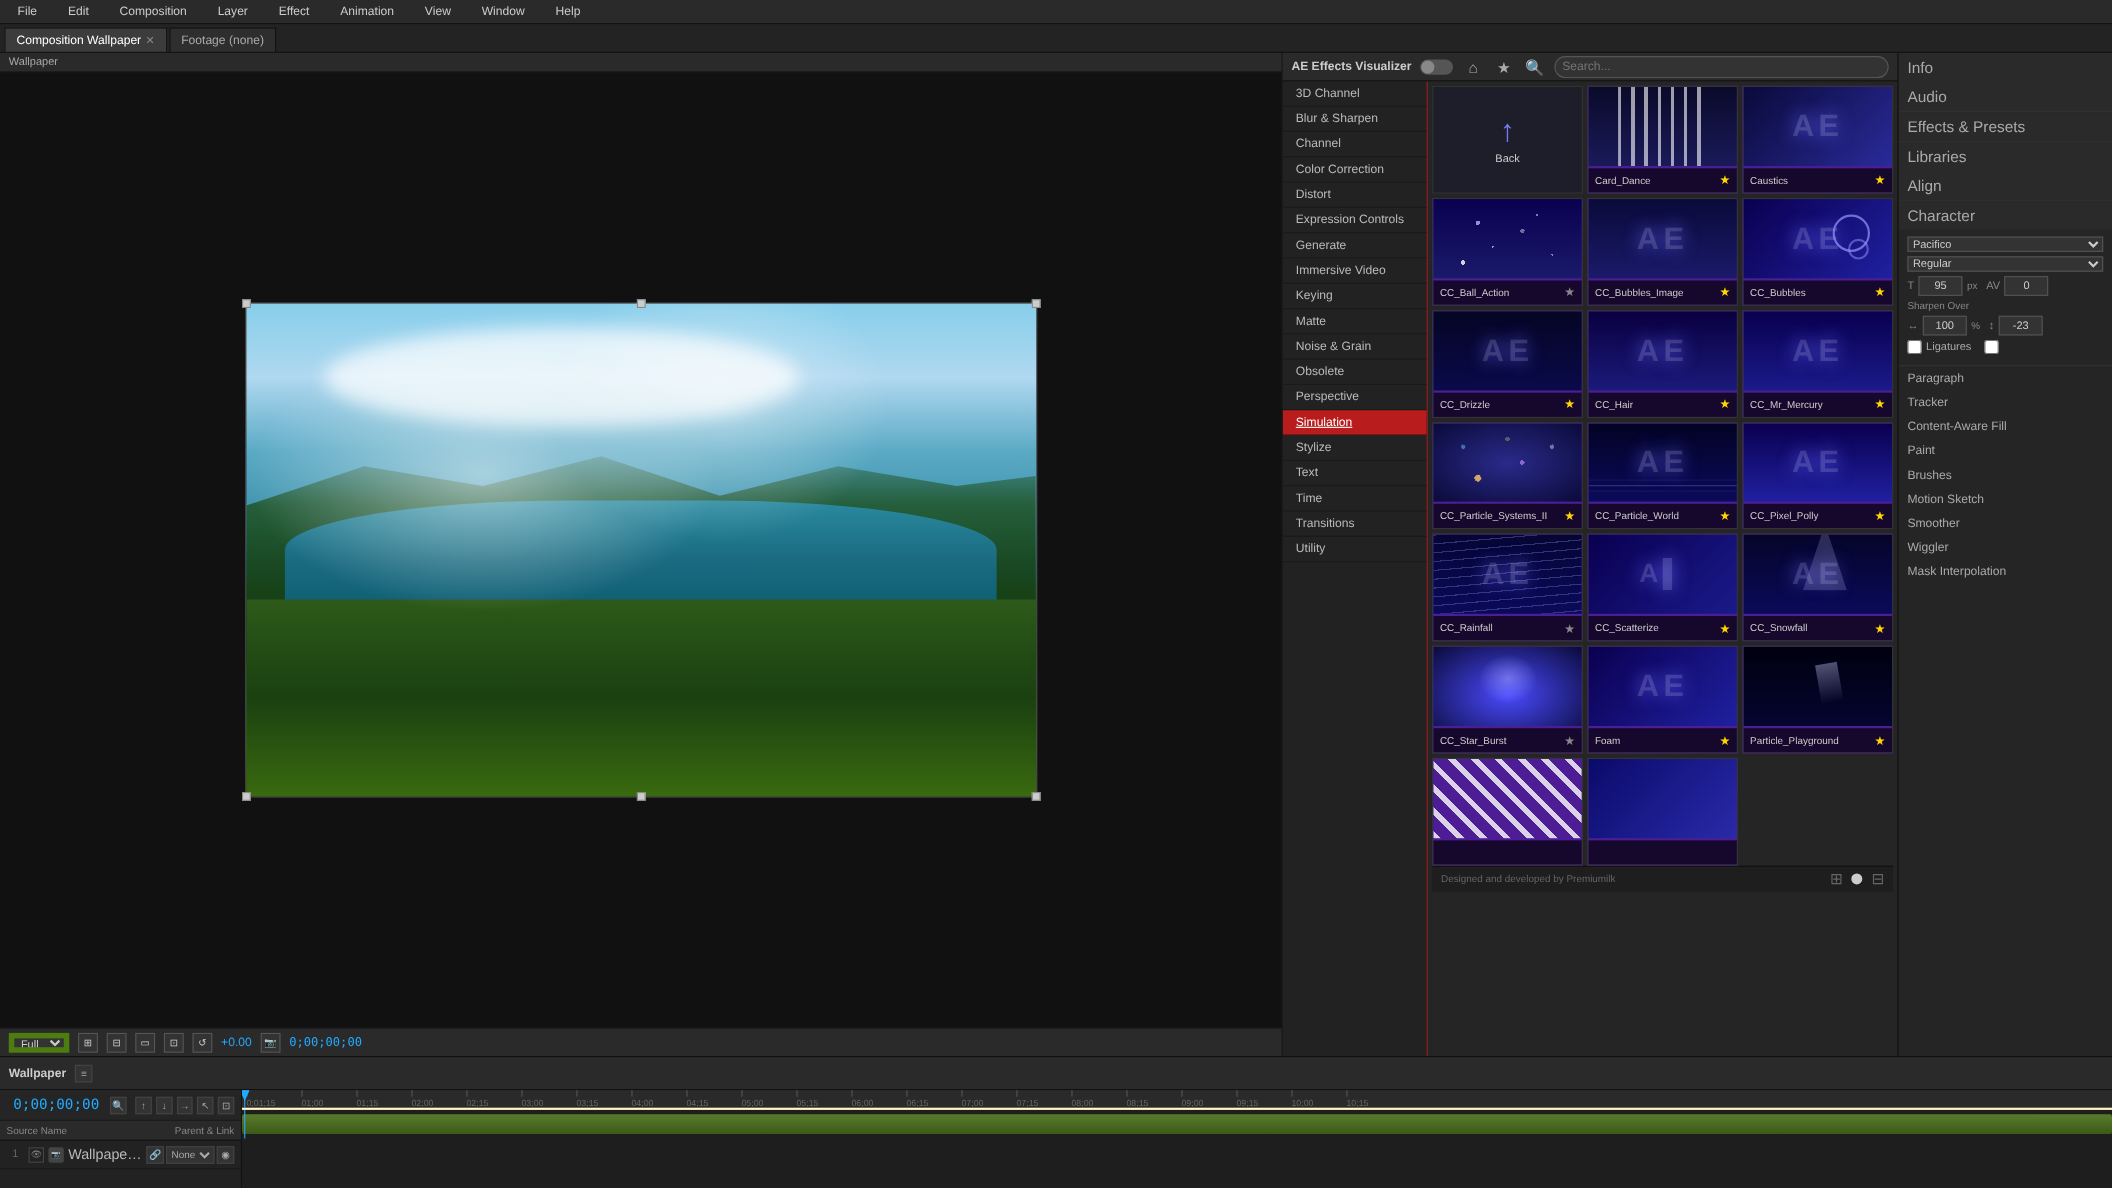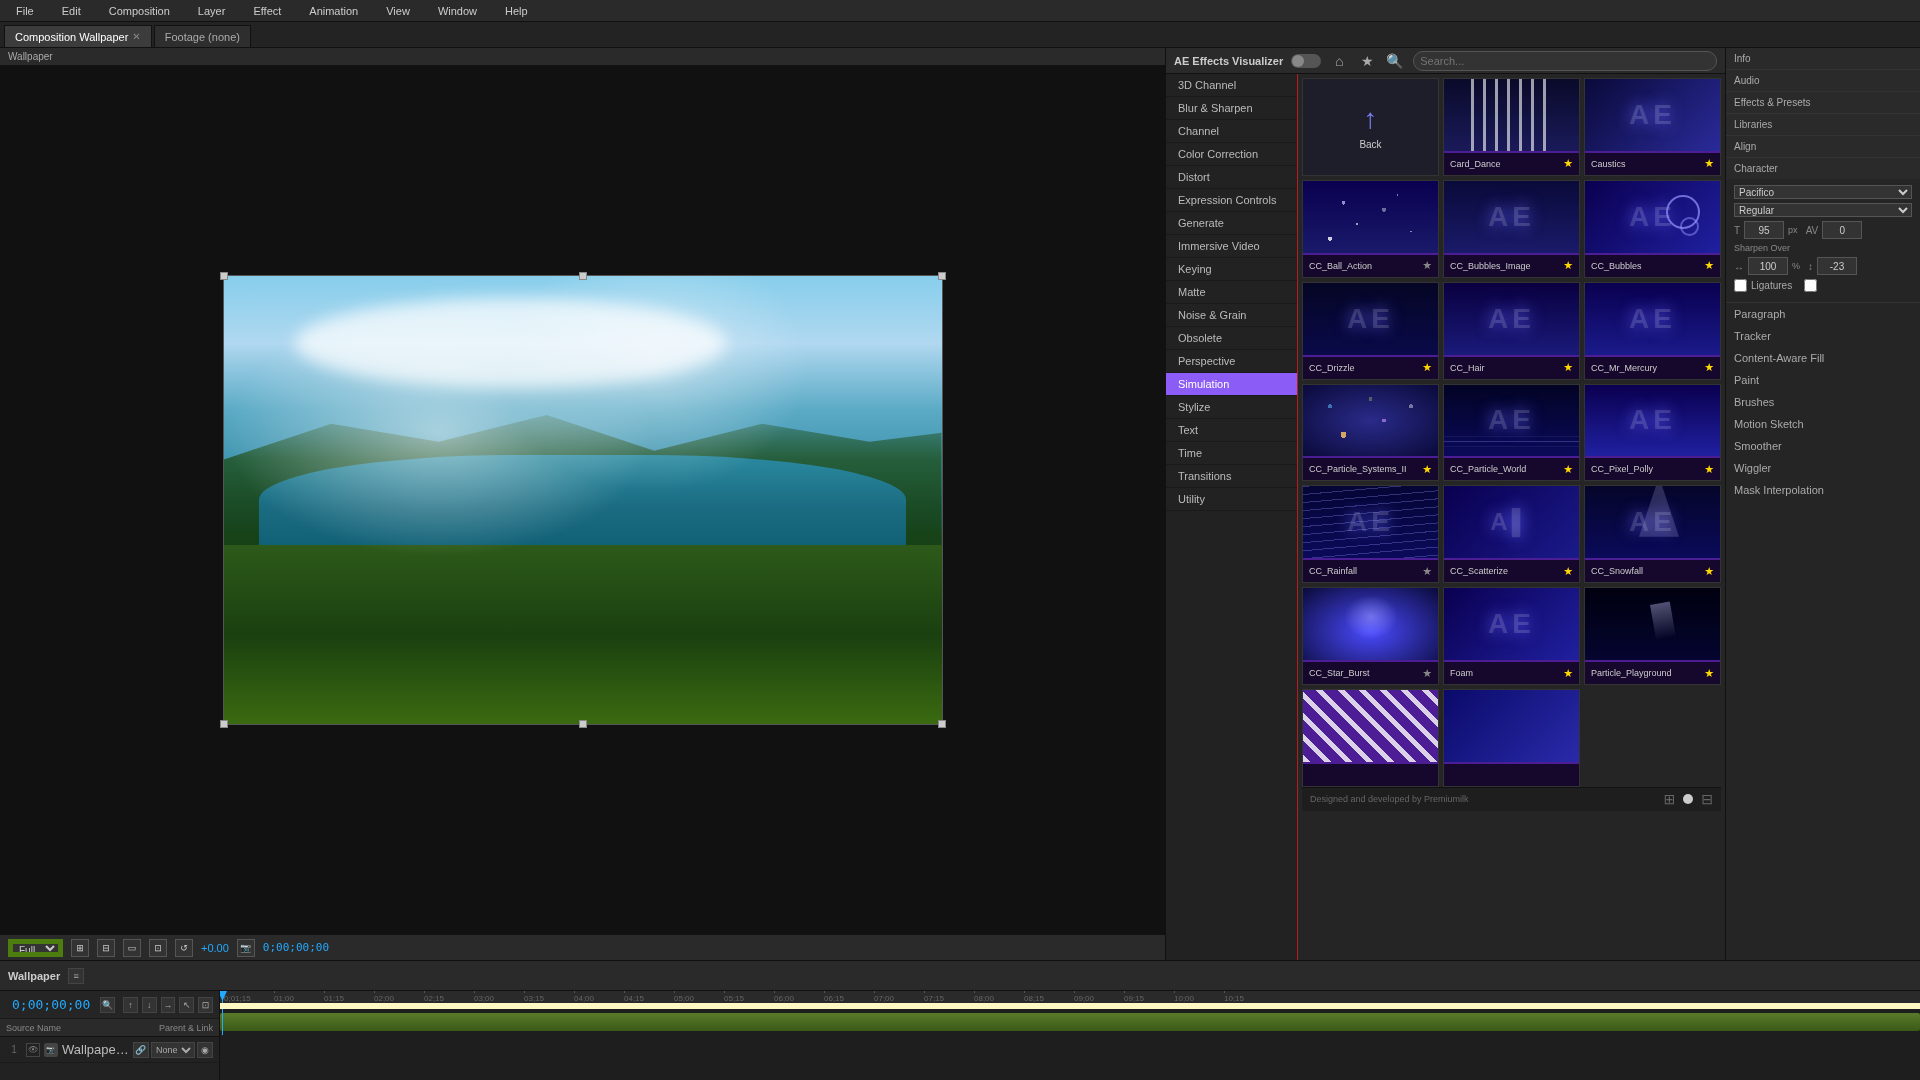--- a/index.html
+++ b/index.html
@@ -257,22 +257,23 @@
       flex-shrink: 0;
     }
     .category-item {
       padding: 5px 12px;
       color: #bbb;
       font-size: 11px;
       cursor: pointer;
       border-bottom: 1px solid #1a1a1a;
     }
     .category-item.active {
-      background: #8b5cf6;
+      background: #b91c1c;
       color: #fff;
+      text-decoration: underline;
     }
 
     
     .effects-grid-area {
       flex: 1;
       overflow-y: auto;
       padding: 4px;
       background: #252525;
     }
 
@@ -544,21 +545,21 @@
       overflow-y: auto;
     }
 
     .right-section {
       border-bottom: 1px solid #333;
     }
 
     .right-section-header {
       padding: 5px 8px;
       color: #aaa;
-      font-size: 10px;
+      font-size: 14px;
       background: #2a2a2a;
       cursor: pointer;
       display: flex;
       align-items: center;
       justify-content: space-between;
     }
 
     .right-section-content {
       padding: 6px 8px;
     }
@@ -714,21 +715,21 @@
     .timeline-right {
       flex: 1;
       background: #1e1e1e;
       position: relative;
       overflow: hidden;
     }
 
     .timeline-ruler {
       height: 18px;
       background: #2a2a2a;
-      border-bottom: 6px solid #fef9c3;
+      border-bottom: 2px solid #fef9c3;
       display: flex;
       align-items: flex-end;
       padding: 0 4px;
       position: relative;
       overflow: hidden;
     }
 
     .ruler-marks {
       display: flex;
       gap: 0;

